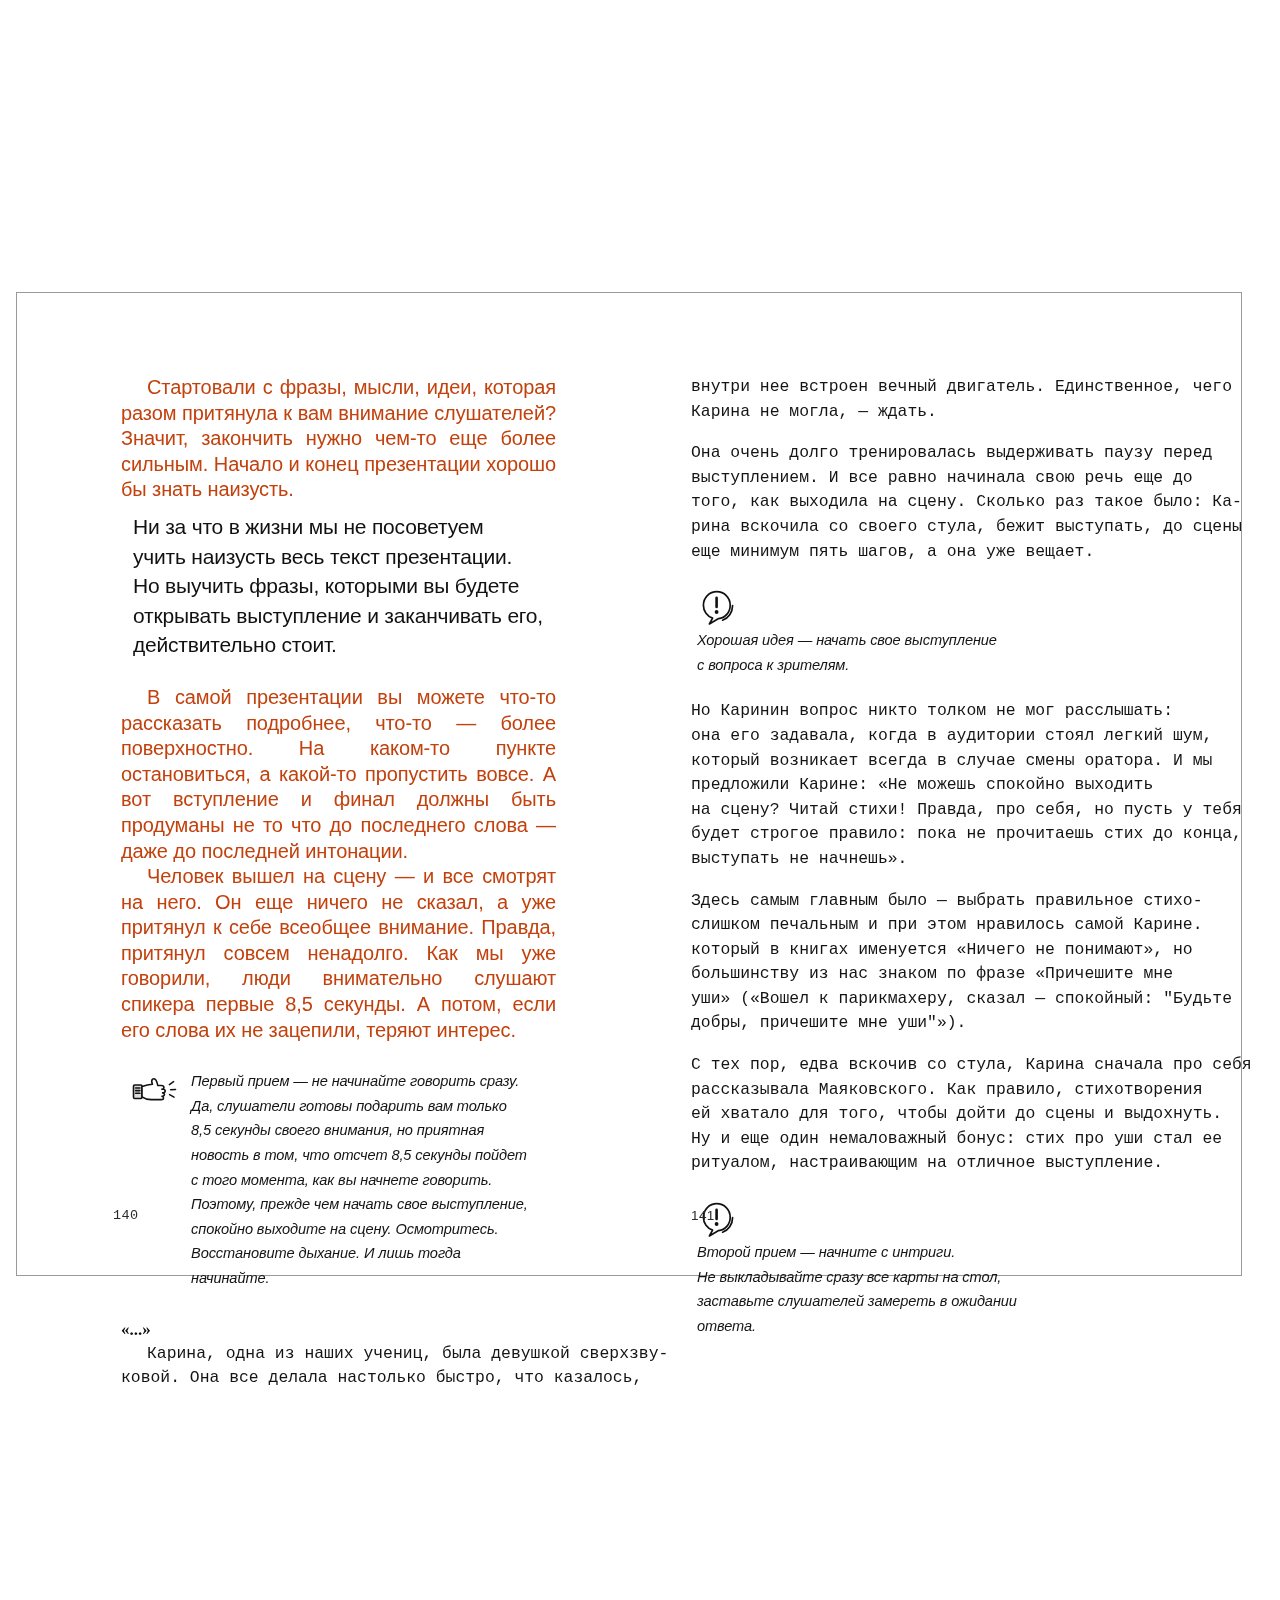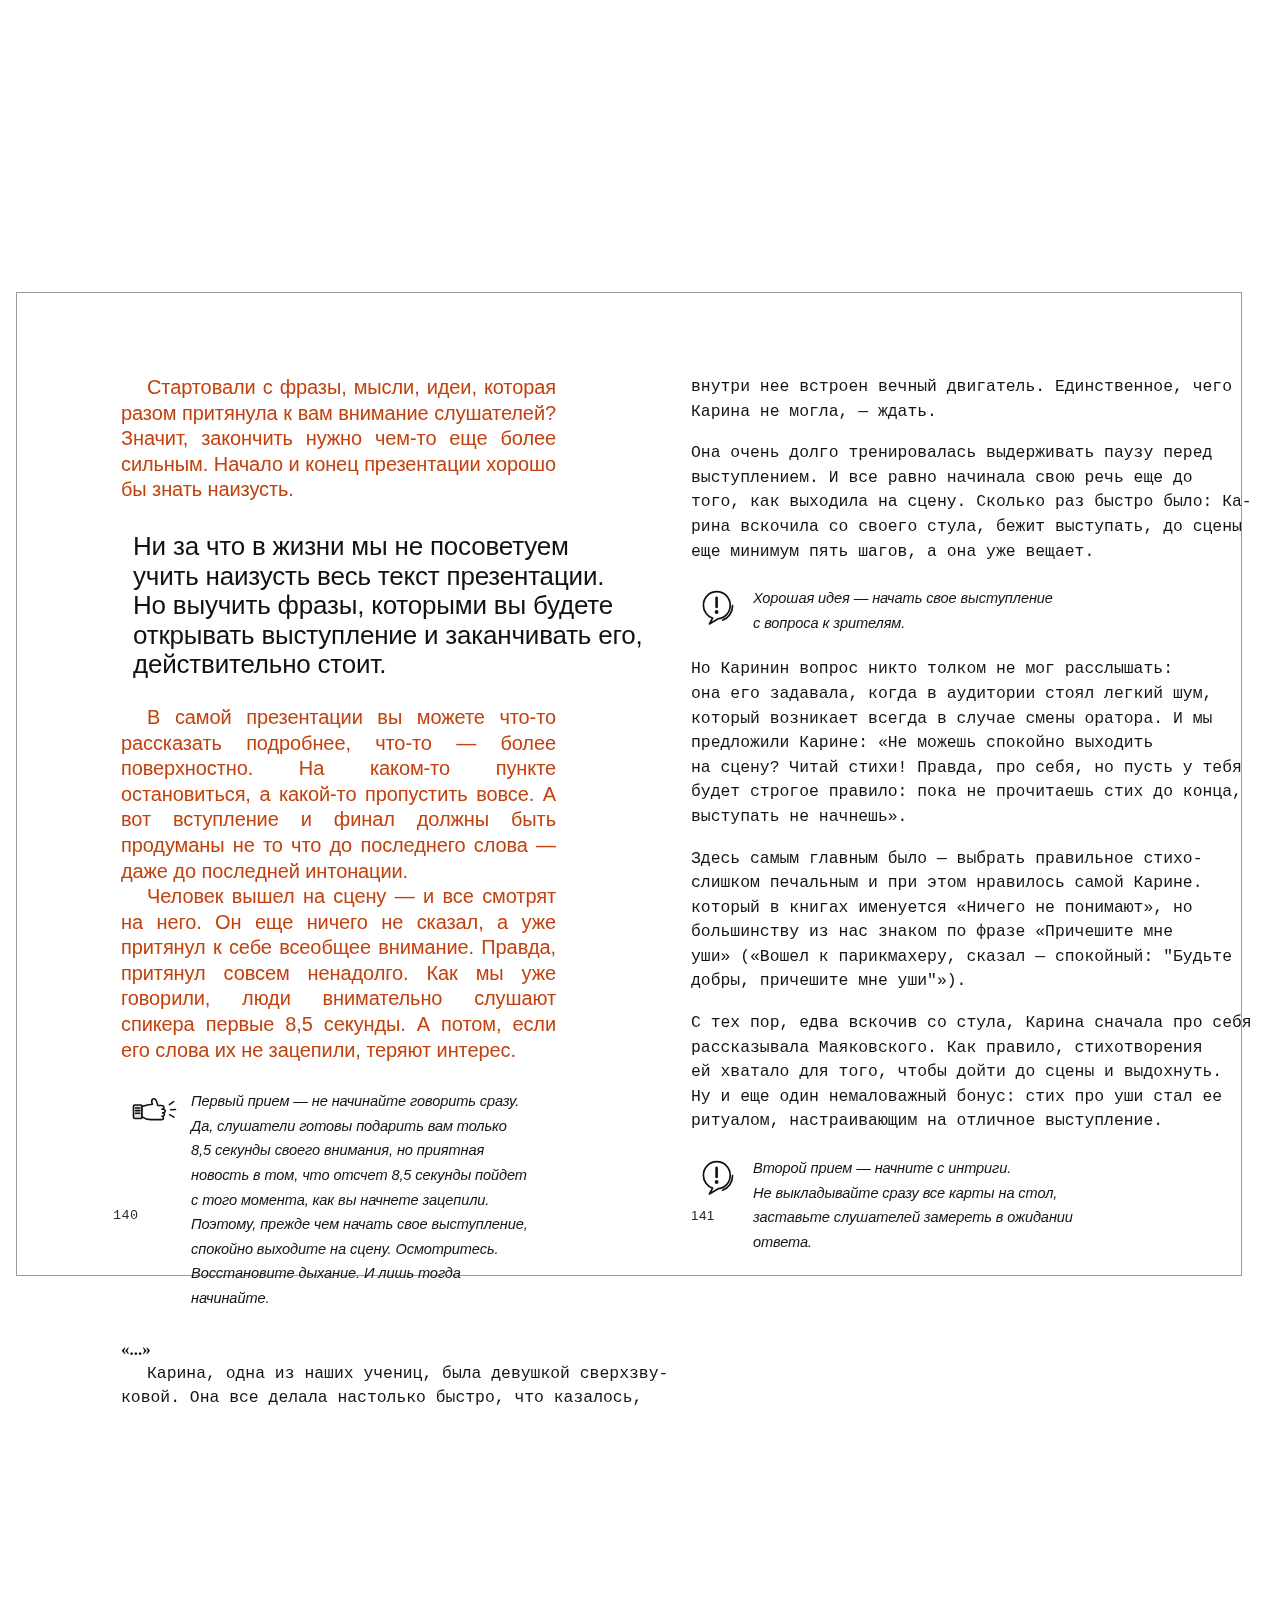--- a/index.html
+++ b/index.html
@@ -43,24 +43,24 @@
     line-height: 25.6px;
     text-align: justify;
     text-indent: 26px;
     margin: 0 11px 0 0;
     letter-spacing: -0.1px;
     color: #c2410c;
   }
 
   .pull-quote {
     font-family: "Liberation Sans", sans-serif;
-    font-size: 26px;
+    font-size: 21px;
     line-height: 29.6px;
     color: #111111;
-    margin: 29px 0 25px 0;
+    margin: 9px 0 25px 0;
     padding-left: 12px;
     letter-spacing: -0.2px;
   }
   .pull-quote div { white-space: nowrap; }
 
   .callout {
     display: flex;
     align-items: flex-start;
     margin: 26px 0 0 0;
     padding-left: 10px;
@@ -100,20 +100,21 @@
     color: #141414;
   }
   .r-para:last-of-type { margin-bottom: 0; }
   .r-para div { white-space: nowrap; }
 
   .callout-r {
     display: flex;
     align-items: flex-start;
     margin: 22px 0 22px 0;
     padding-left: 6px;
+    flex-direction: column;
   }
   .callout-r .callout-icon { width: 56px; padding-top: 2px; }
 
   .page-number {
     position: absolute;
     bottom: 52px;
     font-family: "Liberation Sans", sans-serif;
     font-size: 13.5px;
     color: #2a2a2a;
     letter-spacing: 0.4px;
@@ -164,21 +165,21 @@
             <line x1="39.6" y1="16.8" x2="44.6" y2="16.4"></line>
             <line x1="38.6" y1="21.6" x2="43" y2="24.2"></line>
           </g>
         </svg>
       </div>
       <div class="callout-text">
         <div>Первый прием — не начинайте говорить сразу.</div>
         <div>Да, слушатели готовы подарить вам только</div>
         <div>8,5 секунды своего внимания, но приятная</div>
         <div>новость в том, что отсчет 8,5 секунды пойдет</div>
-        <div>с того момента, как вы начнете зацепили.</div>
+        <div>с того момента, как вы начнете говорить.</div>
         <div>Поэтому, прежде чем начать свое выступление,</div>
         <div>спокойно выходите на сцену. Осмотритесь.</div>
         <div>Восстановите дыхание. И лишь тогда</div>
         <div>начинайте.</div>
       </div>
     </div>
 
     <div class="sub-head">«...»</div>
     <div class="r-para" style="margin-bottom:0;">
       <div style="text-indent:26px;">Карина, одна из наших учениц, была девушкой сверхзву-</div>
@@ -191,21 +192,21 @@
   <div class="page page-right">
 
     <div class="r-para">
       <div>внутри нее встроен вечный двигатель. Единственное, чего</div>
       <div>Карина не могла, — ждать.</div>
     </div>
 
     <div class="r-para">
       <div>Она очень долго тренировалась выдерживать паузу перед</div>
       <div>выступлением. И все равно начинала свою речь еще до</div>
-      <div>того, как выходила на сцену. Сколько раз быстро было: Ка-</div>
+      <div>того, как выходила на сцену. Сколько раз такое было: Ка-</div>
       <div>рина вскочила со своего стула, бежит выступать, до сцены</div>
       <div>еще минимум пять шагов, а она уже вещает.</div>
     </div>
 
     <div class="callout-r">
       <div class="callout-icon">
         <svg width="40" height="40" viewBox="0 0 40 40">
           <g fill="none" stroke="#111111" stroke-width="1.7" stroke-linecap="round" stroke-linejoin="round">
             <path d="M33.2 17.2 C33.2 9.6 27.2 3.6 19.8 3.6 C12.4 3.6 6.4 9.6 6.4 17.2
                      C6.4 23.2 10.2 28.3 15.6 30.1 L12.4 36 L21.6 30.6

